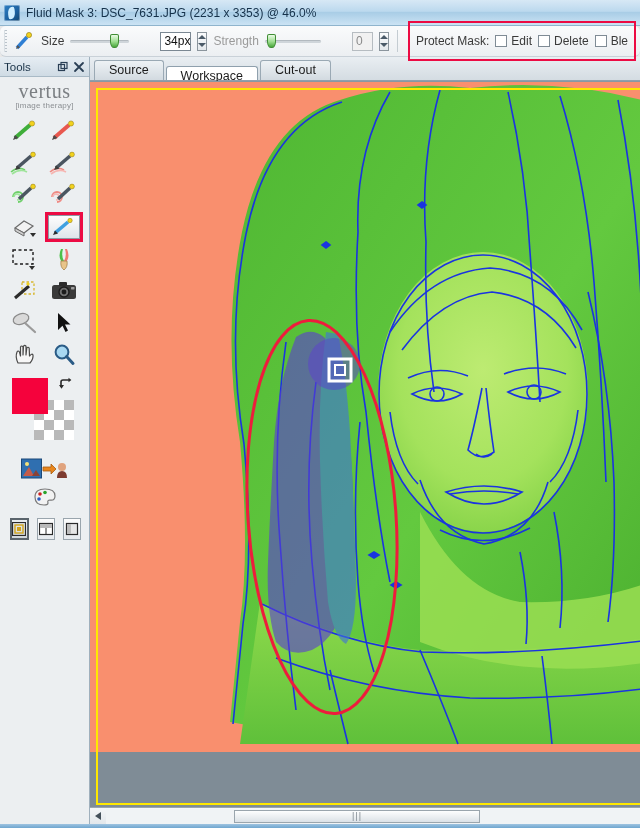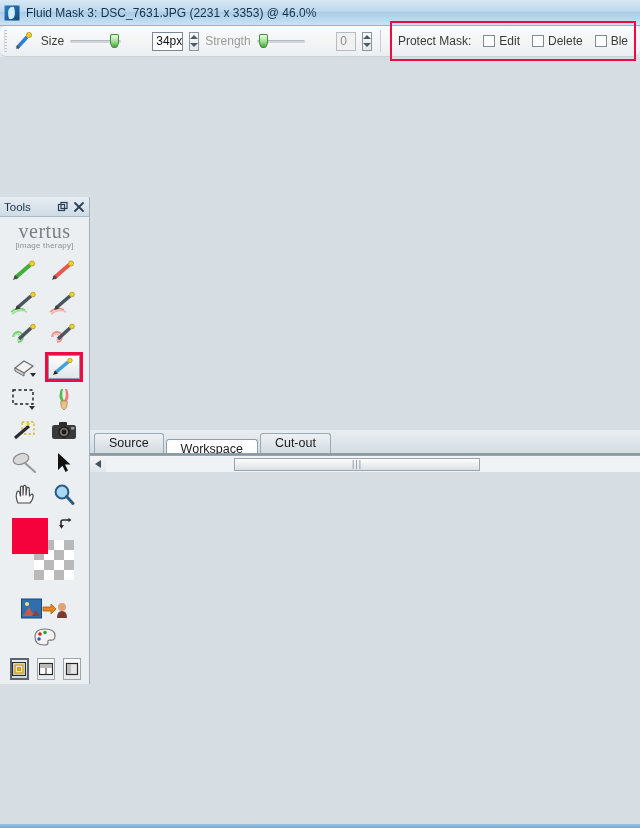--- a/index.html
+++ b/index.html
@@ -84,35 +84,35 @@
     width: 16px; height: 19px; border: 1px solid #8b959d;
     background: linear-gradient(to bottom,#fbfcfd,#e3e8ec);
     display: flex; flex-direction: column; align-items: center; justify-content: space-around;
   }
   .spinner i { display: block; width: 0; height: 0; border-left: 4px solid transparent; border-right: 4px solid transparent; }
   .spinner i.up { border-bottom: 4px solid #4a5a68; }
   .spinner i.dn { border-top: 4px solid #4a5a68; }
   .vsep { width: 1px; height: 22px; background: #c4ccd2; margin: 0 2px; }
 
   .protect-box {
-    border: 2px solid #ec0b43; display: flex; align-items: center; gap: 12px;
+    border: 2px solid #ec0b43; display: flex; align-items: center; gap: 6px;
     padding: 1px 6px; height: 40px; margin-left: 2px; white-space: nowrap;
   }
   .chk {
     width: 12px; height: 12px; background: #fff; border: 1px solid #7f8b95;
     display: inline-block; position: relative;
   }
   .chk.checked:after {
     content: ""; position: absolute; left: 3px; top: 0px; width: 4px; height: 8px;
     border: solid #1b4f8a; border-width: 0 2px 2px 0; transform: rotate(42deg);
   }
   .chk-wrap { display: flex; align-items: center; gap: 4px; }
 
   
-  .body { flex: 1 1 auto; display: flex; min-height: 0; background:#d6dde3;align-items:center; }
+  .body { flex: 1 1 auto; display: flex; min-height: 0; background:#d6dde3; }
 
   
   .tools-panel { width: 90px; flex: 0 0 90px; display: flex; flex-direction: column;
     background: #eceff1; border-right: 1px solid #9fb0bd; }
   .tools-header {
     height: 20px; background: linear-gradient(to bottom,#e6edf3,#cfdbe4);
     border-bottom: 1px solid #a9bac6;
     display: flex; align-items: center; padding: 0 4px; gap: 4px;
   }
   .tools-header .ttl { font-size: 11.5px; color: #1b3348; flex: 1 1 auto; }
@@ -150,21 +150,21 @@
   .sw-swap { position: absolute; left: 48px; top: 0px; width: 16px; height: 16px; }
 
   .pal-row { display: flex; justify-content: center; gap: 10px; padding: 2px 0; }
   .bottom-modes { display: flex; gap: 8px; padding: 6px 8px 4px 10px; align-items:center;}
   .mode-btn { width: 22px; height: 22px; border: 1px solid #9aa5ad;
     background: linear-gradient(to bottom,#fcfcfc,#e6eaee);
     display: flex; align-items: center; justify-content: center; cursor: pointer; }
   .mode-btn.active { border: 2px solid #5a646c; background: linear-gradient(to bottom,#e9edf0,#cfd6db); }
 
   
-  .right { flex: 1 1 auto; display: flex; flex-direction: column; min-width: 0; background:#b91c1c;margin-top:21px; }
+  .right { flex: 1 1 auto; display: flex; flex-direction: column; min-width: 0; background:#b91c1c; }
   .tabbar { height: 24px; display: flex; align-items: flex-end; gap: 2px; padding-left: 4px;
     background: linear-gradient(to bottom,#e9eef2,#d4dce2); border-bottom: 1px solid #8fa0ad; flex:0 0 auto;}
   .tab { height: 20px; padding: 2px 14px 0; font-size: 12.5px; color:#1b1b1b;
     background: linear-gradient(to bottom,#eef2f5,#d2dae0);
     border: 1px solid #9aa9b4; border-bottom: none; border-radius: 3px 3px 0 0; cursor: pointer; }
   .tab.active { background: #fff; height: 14px; font-weight: normal; border-color:#8fa0ad; }
 
   .canvas-area { flex: 1 1 auto; position: relative; min-height: 0; display: flex; flex-direction: column; }
   .canvas-clip { flex: 1 1 auto; position: relative; overflow: hidden; background: #7f8c96;
      border-top: 1px solid #8a97a1; }

